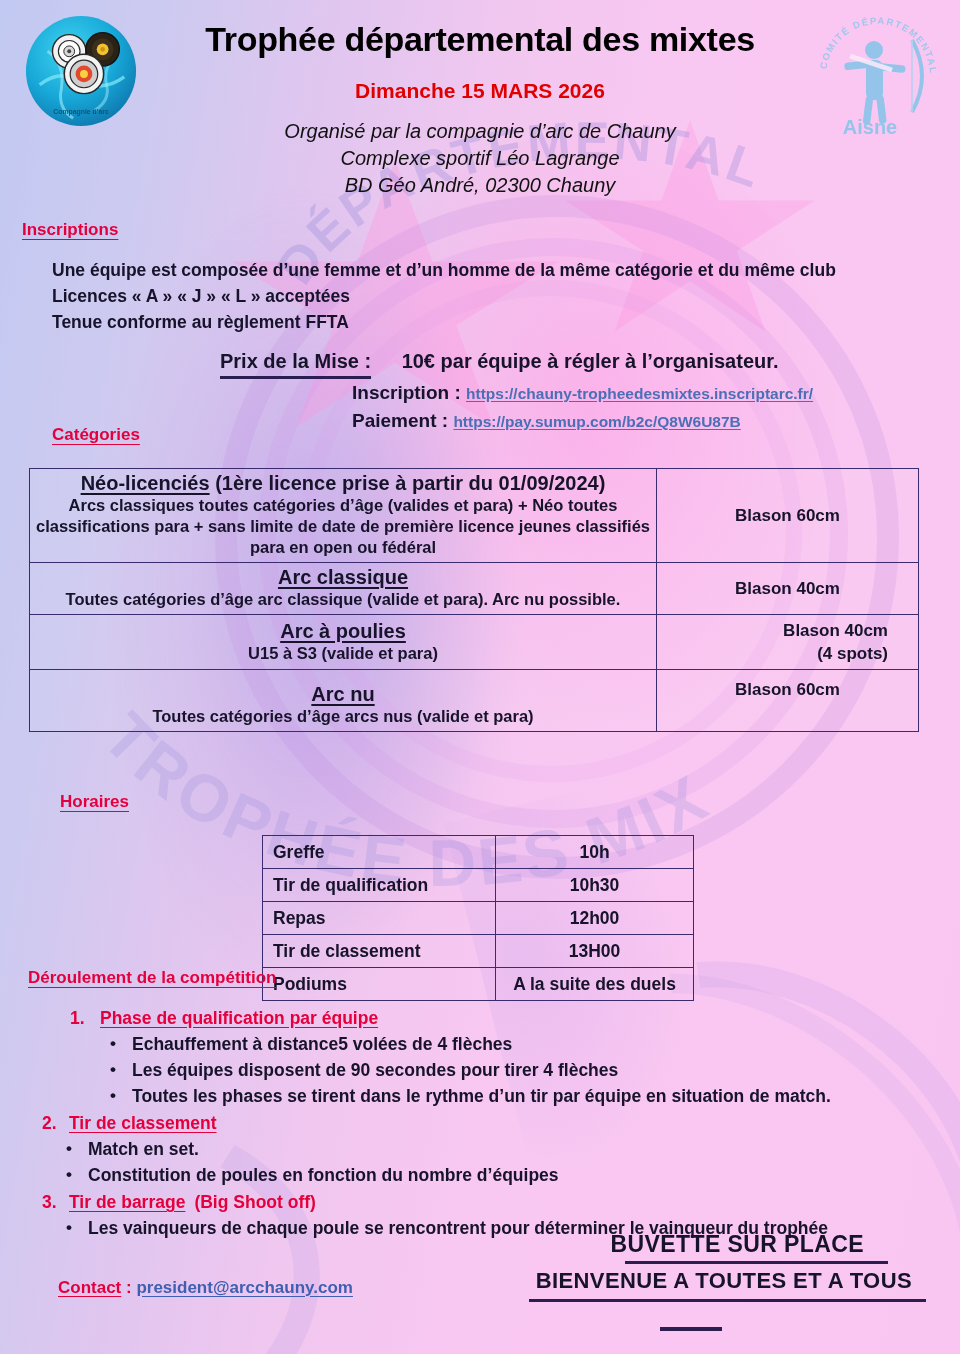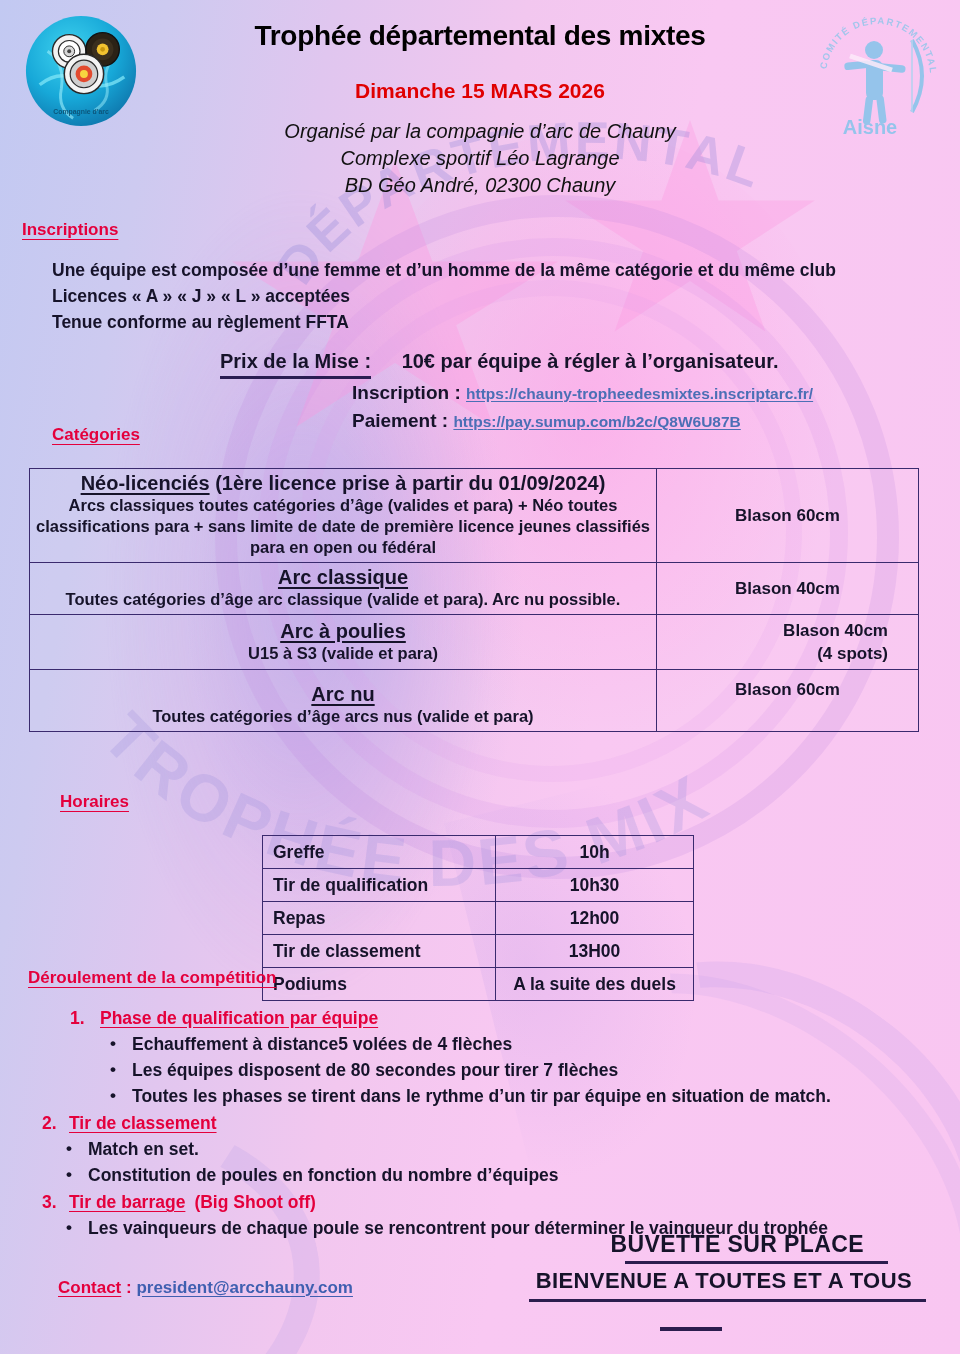--- a/index.html
+++ b/index.html
@@ -94,21 +94,21 @@
   .header{position:relative;height:205px;}
   .logo-left{
     position:absolute;left:22px;top:12px;width:118px;height:118px;
   }
   .logo-right{
     position:absolute;right:12px;top:6px;width:140px;height:140px;opacity:.62;
   }
   .title{
     position:absolute;left:0;right:0;top:20px;
     text-align:center;
-    font-size:28px;font-weight:bold;color:#000;
+    font-size:34px;font-weight:bold;color:#000;
     letter-spacing:-.3px;
   }
   .subtitle-date{
     position:absolute;left:0;right:0;top:79px;
     text-align:center;
     font-size:21px;font-weight:bold;color:#e00000;
   }
   .org-lines{
     position:absolute;left:0;right:0;top:118px;
     text-align:center;color:#111;
@@ -431,21 +431,21 @@
   <div class="steps">
 
     <div class="step indent-1">
       <div class="step-head">
         <span class="step-num">1.</span>
         <span class="step-title">Phase de qualification par équipe</span>
         <span class="step-extra"></span>
       </div>
       <ul>
         <li>Echauffement à distance5 volées de 4 flèches</li>
-        <li>Les équipes disposent de 80 secondes pour tirer 7 flèches</li>
+        <li>Les équipes disposent de 90 secondes pour tirer 4 flèches</li>
         <li>Toutes les phases se tirent dans le rythme d’un tir par équipe en situation de match.</li>
       </ul>
     </div>
 
     <div class="step" style="margin-left:-16px;">
       <div class="step-head">
         <span class="step-num">2.</span>
         <span class="step-title">Tir de classement</span>
         <span class="step-extra"></span>
       </div>

